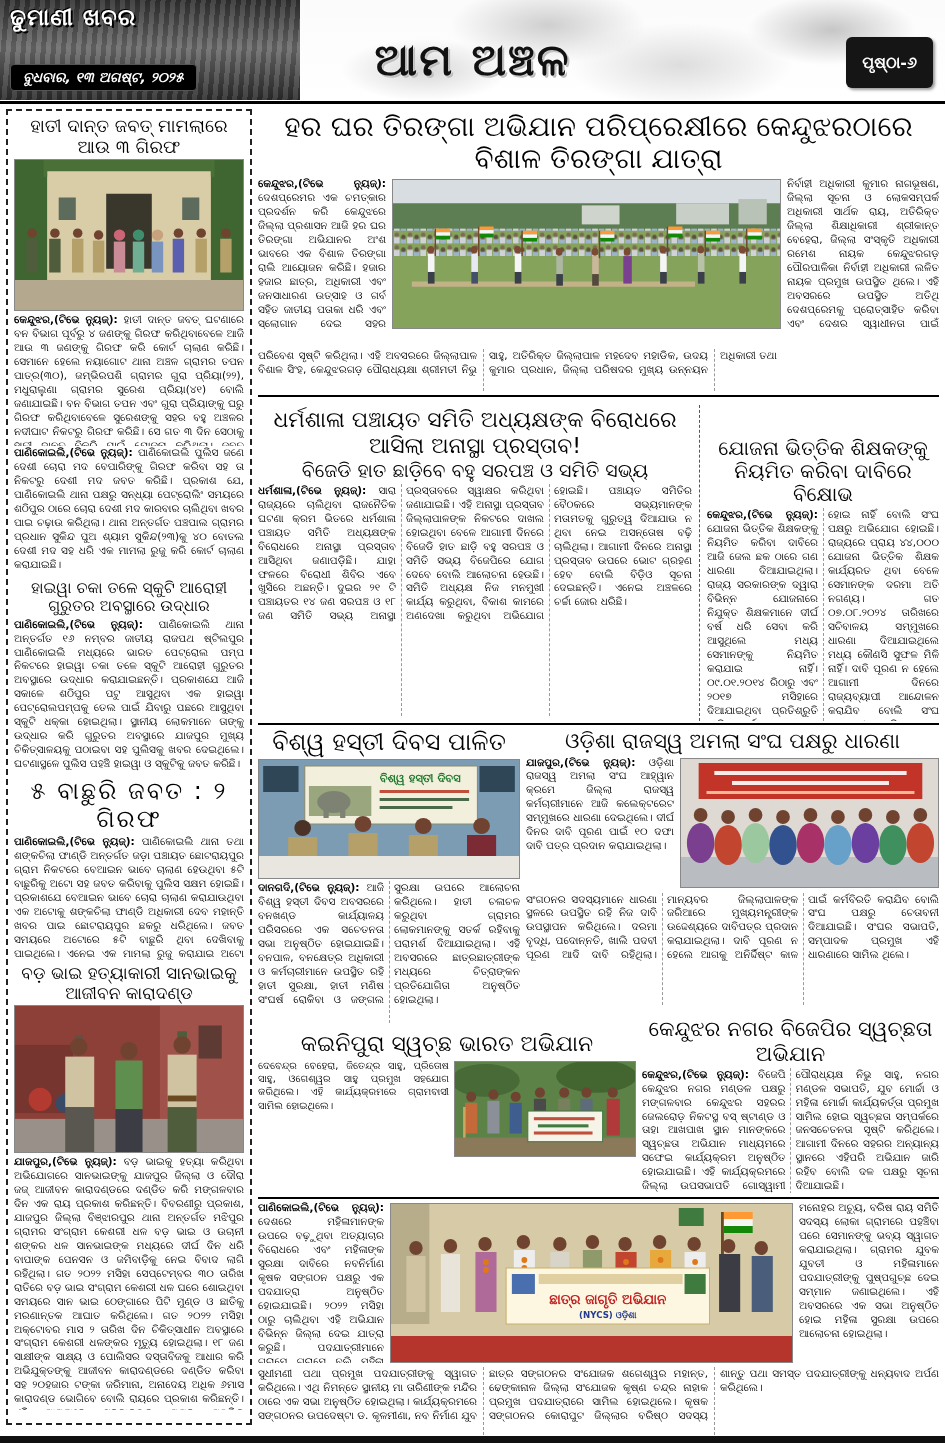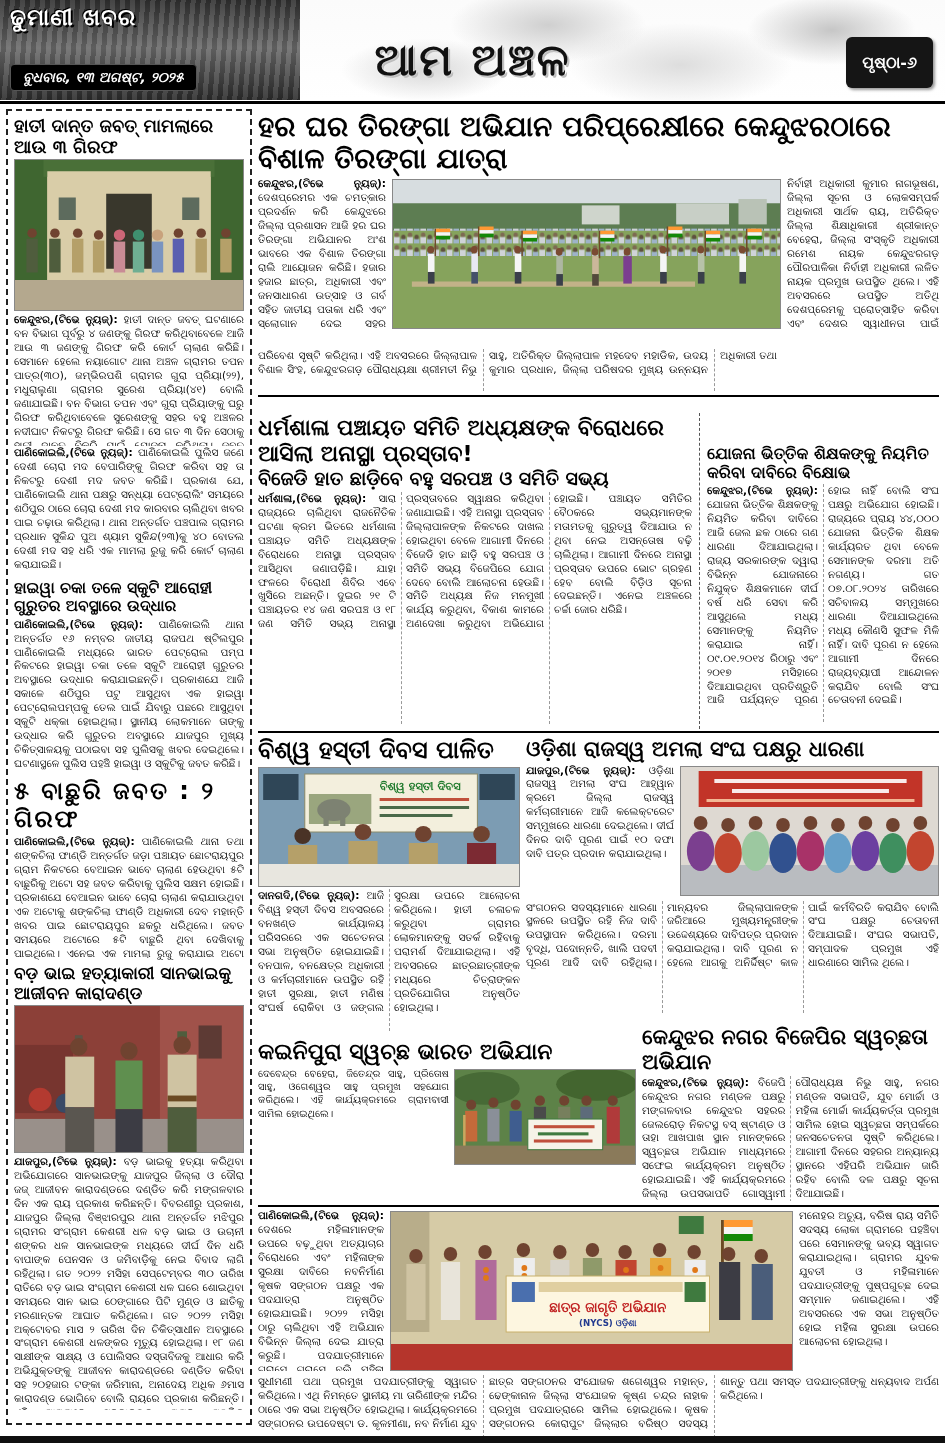--- a/index.html
+++ b/index.html
@@ -25,43 +25,43 @@
     font-weight:bold;letter-spacing:2px;color:#111;
     text-shadow:0 0 2px #fff,2px 2px 0 #bbb;}
   .mast-page{position:absolute;right:12px;bottom:12px;background:#151515;color:#fff;
     font-size:16px;font-weight:bold;padding:16px 16px;border-radius:6px;box-shadow:2px 2px 3px #999;}
   .masthead-rule{height:3px;background:#000;margin-top:1px;}
   
   .content{display:flex;gap:6px;padding:5px 6px 0 6px;}
   .left-col{width:246px;border:2px dashed #222;padding:3px 6px;height:1316px;overflow:hidden;box-sizing:border-box;}
   .main-col{flex:1;min-width:0;}
   
-  h1,h2,h3{margin:2px 0;font-weight:bold;line-height:1.15;}
+  h1,h2,h3{margin:2px 0;text-align:center;font-weight:normal;line-height:1.15;}
   .h-left1{font-size:18px;} .h-left2{font-size:22px;} .h-left3{font-size:15.5px;}
   .h-left4{font-size:24px;letter-spacing:2px;} .h-left5{font-size:17px;}
   .h-m1{font-size:28px;} .h-m2{font-size:22px;} .h-m2sub{font-size:19px;}
-  .h-m3{font-size:16px;margin-top:32px;} .h-m4{font-size:24px;} .h-m5{font-size:21px;}
+  .h-m3{font-size:20px;margin-top:32px;} .h-m4{font-size:24px;} .h-m5{font-size:21px;}
   .h-m6{font-size:22px;} .h-m7{font-size:21px;} .h-m8{font-size:27px;}
   .body{font-size:10.5px;line-height:1.33;text-align:justify;}
   .body p{margin:0;}
   .dl{font-weight:bold;}
   .cols2{columns:2;column-gap:10px;column-rule:1px dashed #999;}
   .cols3{columns:3;column-gap:10px;column-rule:1px dashed #999;}
   
   .art{overflow:hidden;}
   .art-a1{height:332px;} .art-a2{height:132px;} .art-a3{height:198px;}
   .art-a4{height:186px;} .art-a5{height:448px;}
   .photo{width:100%;display:block;border:1px solid #888;box-sizing:border-box;margin:2px 0;}
   
   .m1-row{display:flex;gap:6px;height:152px;margin-top:2px;}
   .m1-colL{width:128px;overflow:hidden;}
   .m1-photoWrap{flex:1;}
   .m1-colR{width:152px;overflow:hidden;}
   .m1-cap{columns:3;column-gap:12px;column-rule:1px dashed #999;height:42px;overflow:hidden;margin-top:20px;}
-  .band2{display:flex;border-top:2px solid #000;margin-top:4px;padding-top:16px;height:316px;overflow:hidden;}
+  .band2{display:flex;border-top:2px solid #000;margin-top:4px;padding-top:8px;height:316px;overflow:hidden;}
   .m2{width:442px;border-right:1px dashed #555;padding-right:7px;box-sizing:border-box;}
   .m3{flex:1;padding-left:7px;min-width:0;}
   .m2 .cols3{height:232px;overflow:hidden;}
   .m3 .cols2{height:238px;overflow:hidden;}
   .band3{position:relative;height:470px;border-top:2px solid #000;margin-top:2px;}
   .m4{position:absolute;left:0;top:2px;width:262px;height:300px;overflow:hidden;}
   .m4 .cols2{height:142px;overflow:hidden;}
   .m5{position:absolute;left:268px;right:0;top:2px;height:288px;overflow:hidden;}
   .m5-row{display:flex;gap:6px;}
   .m5-side{width:148px;overflow:hidden;height:130px;}

